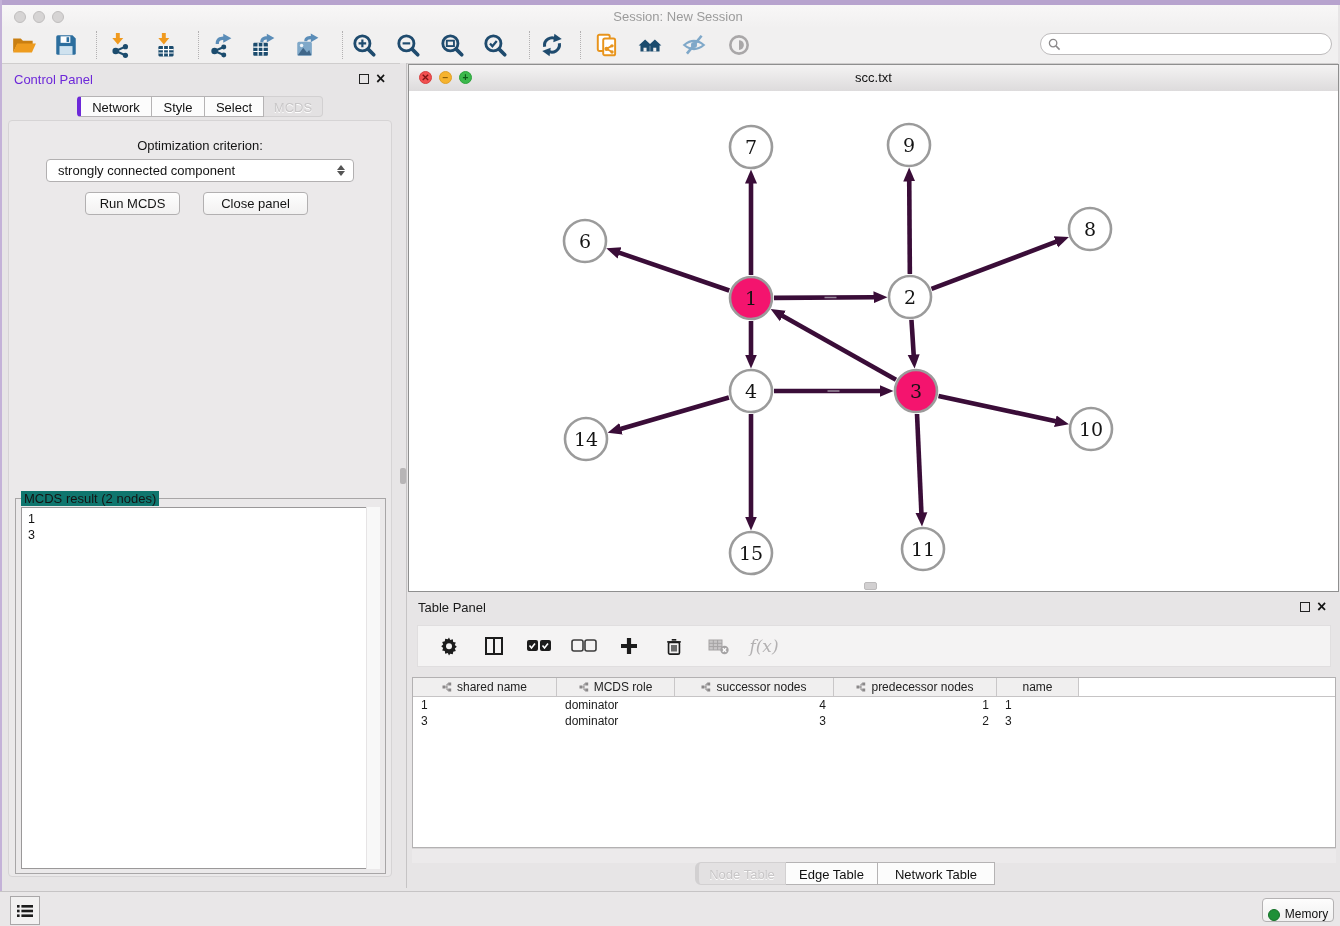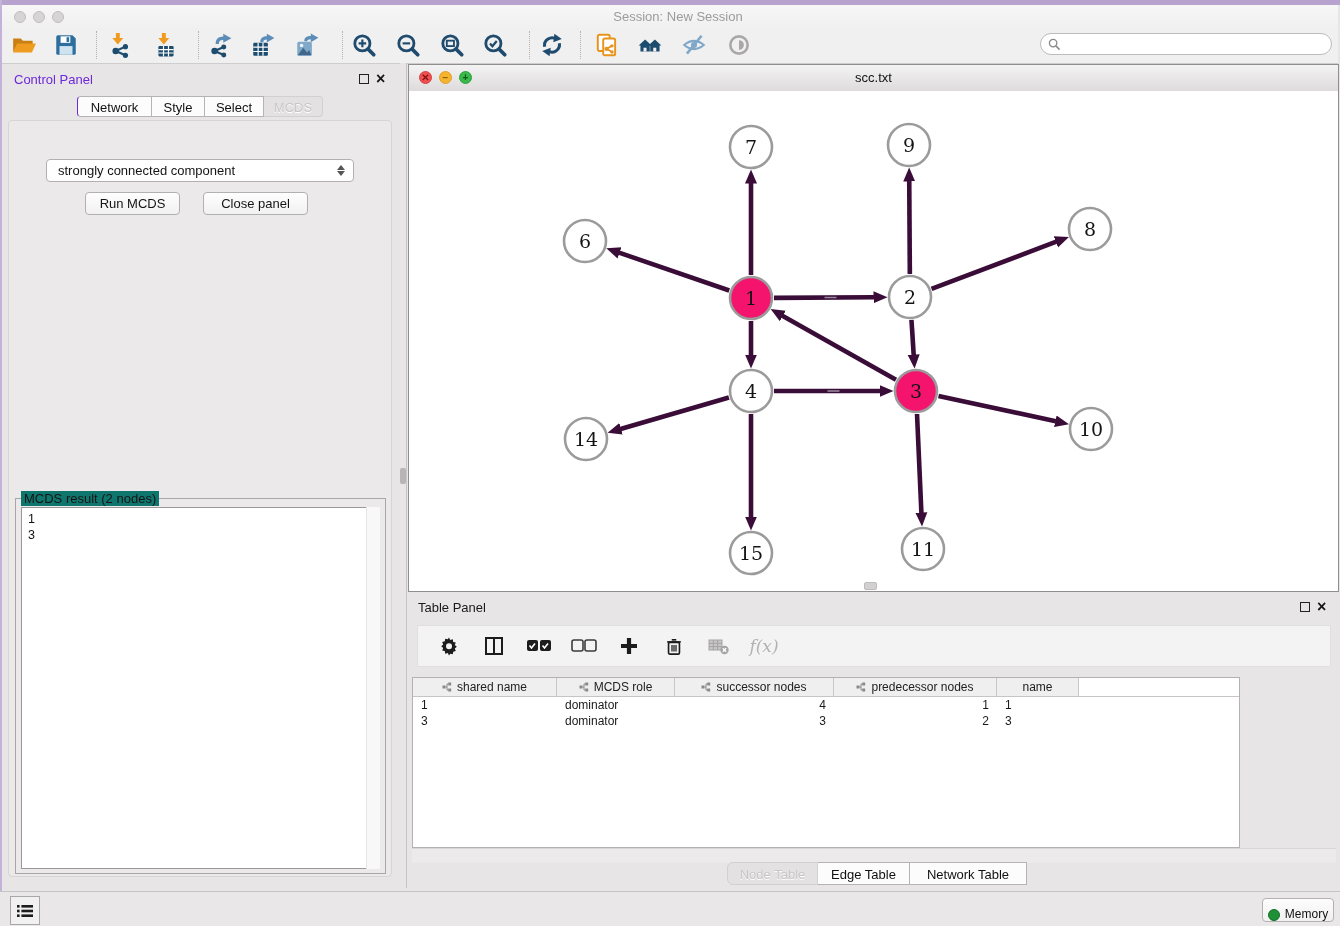--- a/index.html
+++ b/index.html
@@ -21,21 +21,21 @@
   .searchbox{position:absolute;left:1038px;top:5px;width:292px;height:22px;background:#fff;border:1px solid #bdbbbc;border-radius:12px;display:flex;align-items:center;padding-left:7px;box-sizing:border-box;}
   .searchbox input{border:none;outline:none;flex:1;height:16px;font-size:12px;background:transparent;margin-left:4px;}
   
   .control-panel{left:0;top:63px;width:400px;height:825px;}
   .cp-title{position:absolute;left:14px;top:9px;font-size:13px;color:#6d28d9;}
   .win-float{position:absolute;width:10px;height:10px;border:1.5px solid #222;box-sizing:border-box;cursor:default;}
   .win-close{position:absolute;font-size:16px;font-weight:700;color:#141414;line-height:14px;cursor:default;}
   .cp-tabs{position:absolute;left:77px;top:33px;display:flex;}
   .seg{height:21px;line-height:21px;text-align:center;font-size:13px;background:#fcfcfc;color:#111;
        border:1px solid #b5b3b4;border-left:none;box-sizing:border-box;}
-  .seg:first-child{border-left:1px solid #6d28d9;border-radius:4px 0 0 4px;}
+  .seg:first-child{border-left:4px solid #6d28d9;border-radius:4px 0 0 4px;}
   .seg:last-child{border-radius:0 4px 4px 0;}
   .seg.active{background:#e3e1e2;color:#c8c6c7;border-color:#d2d0d1;text-shadow:0 1px 0 #fff;}
   .cp-tabs .seg:nth-child(1){width:75px}.cp-tabs .seg:nth-child(2){width:53px}
   .cp-tabs .seg:nth-child(3){width:59px}.cp-tabs .seg:nth-child(4){width:59px}
   .cp-inner{position:absolute;left:8px;top:57px;width:384px;height:757px;background:#ebe9ea;border:1px solid #d6d4d5;border-radius:4px;box-sizing:border-box;}
   .opt-label{position:absolute;left:0;right:0;top:17px;text-align:center;font-size:13px;color:#141414;}
   .dropdown{position:absolute;left:37px;top:38px;width:308px;height:23px;background:#fff;border:1px solid #b2b0b1;border-radius:4px;box-sizing:border-box;display:flex;align-items:center;cursor:default;}
   .dropdown .val{flex:1;font-size:13px;color:#141414;padding-left:11px;}
   .stepper{width:14px;margin-right:5px;display:flex;flex-direction:column;align-items:center;gap:1px;}
   .stepper i{width:0;height:0;border-left:4px solid transparent;border-right:4px solid transparent;}
@@ -61,30 +61,30 @@
   .net-canvas{position:absolute;left:0;top:26px;right:0;bottom:0;background:#fff;}
   .net-canvas svg{position:absolute;left:0;top:0;}
   .canvas-handle{position:absolute;left:455px;bottom:1px;width:11px;height:6px;background:#d2d0d1;border:1px solid #bdbbbc;border-radius:2px;}
   .graph-label{font-family:"DejaVu Serif",serif;font-size:19px;fill:#141414;}
   
   .table-panel{left:407px;top:596px;width:933px;height:292px;}
   .tp-title{position:absolute;left:11px;top:4px;font-size:13px;color:#1a1a1a;}
   .tp-toolbar{position:absolute;left:10px;top:29px;width:914px;height:42px;background:#f4f3f3;border:1px solid #e0dedf;box-sizing:border-box;display:flex;align-items:center;gap:15px;padding-left:16px;}
   .tp-icon{width:30px;height:24px;display:flex;align-items:center;justify-content:center;cursor:default;}
   .fx{font-family:"DejaVu Serif",serif;font-style:italic;font-size:17px;color:#b3b1b2;}
-  .node-table{position:absolute;left:5px;top:81px;width:828px;height:171px;background:#fff;border:1px solid #b3b1b2;box-sizing:border-box;}
+  .node-table{position:absolute;left:5px;top:81px;width:924px;height:171px;background:#fff;border:1px solid #b3b1b2;box-sizing:border-box;}
   .thead{display:flex;height:18px;border-bottom:1px solid #c6c4c5;}
   .th{background:#f0efef;border-right:1px solid #c9c7c8;box-sizing:border-box;font-size:12px;color:#222;
       display:flex;align-items:center;justify-content:center;gap:5px;height:18px;}
   .tr{display:flex;height:16px;}
   .td{font-size:12px;color:#1a1a1a;box-sizing:border-box;padding:1px 8px 0 8px;overflow:hidden;}
   .tp-band{position:absolute;left:5px;top:252px;width:924px;height:14px;background:#eceaeb;border-top:1px solid #d8d6d7;}
   .tp-tabs{position:absolute;left:288px;top:266px;display:flex;}
   .tp-tabs .seg{height:23px;line-height:23px;}
-  .tp-tabs .seg:first-child{border-radius:6px 0 0 6px;margin-left:32px;}
+  .tp-tabs .seg:first-child{border-radius:6px 0 0 6px;}
   .tp-tabs .seg:last-child{border-radius:0 6px 6px 0;margin-top:41px;}
   .tp-tabs .seg:nth-child(1){width:91px}.tp-tabs .seg:nth-child(2){width:92px}
   .tp-tabs .seg:nth-child(3){width:117px}.tp-tabs .seg:nth-child(4){width:61px}
   
   .statusbar{left:0;top:891px;width:1340px;height:35px;background:#e9e7e8;border-top:1px solid #c6c4c5;box-sizing:border-box;}
   .list-btn{position:absolute;left:10px;top:4px;width:28px;height:27px;background:#f2f1f1;border:1px solid #a9a7a8;display:flex;align-items:center;justify-content:center;cursor:default;}
   .memory-btn{position:absolute;left:1262px;top:6px;width:72px;height:24px;background:linear-gradient(#fdfdfd,#f1f0f0);border:1px solid #b4b2b3;border-radius:4px;display:flex;align-items:flex-end;justify-content:center;gap:5px;font-size:12px;color:#111;box-sizing:border-box;cursor:default;}
   .memory-dot{width:12px;height:12px;border-radius:50%;background:#1f9038;border:1px solid #157028;box-sizing:border-box;}
 </style>
 </head>
@@ -253,20 +253,21 @@
     <span class="cp-title">Control Panel</span>
     <span class="win-float" style="left:359px;top:11px"></span>
     <span class="win-close" style="left:376px;top:9px">×</span>
     <div class="cp-tabs">
         <div class="seg">Network</div>
         <div class="seg">Style</div>
         <div class="seg">Select</div>
         <div class="seg active">MCDS</div>
       </div>
     <div class="cp-inner">
+      <div class="opt-label">Optimization criterion:</div>
       <div class="dropdown">
         <span class="val">strongly connected component</span>
         <span class="stepper">
             <i class="up"></i>
             <i class="dn"></i>
           </span>
       </div>
       <div class="cp-btn" style="left:76px;width:95px">Run MCDS</div>
       <div class="cp-btn" style="left:194px;width:105px">Close panel</div>
       <div class="fieldset">

